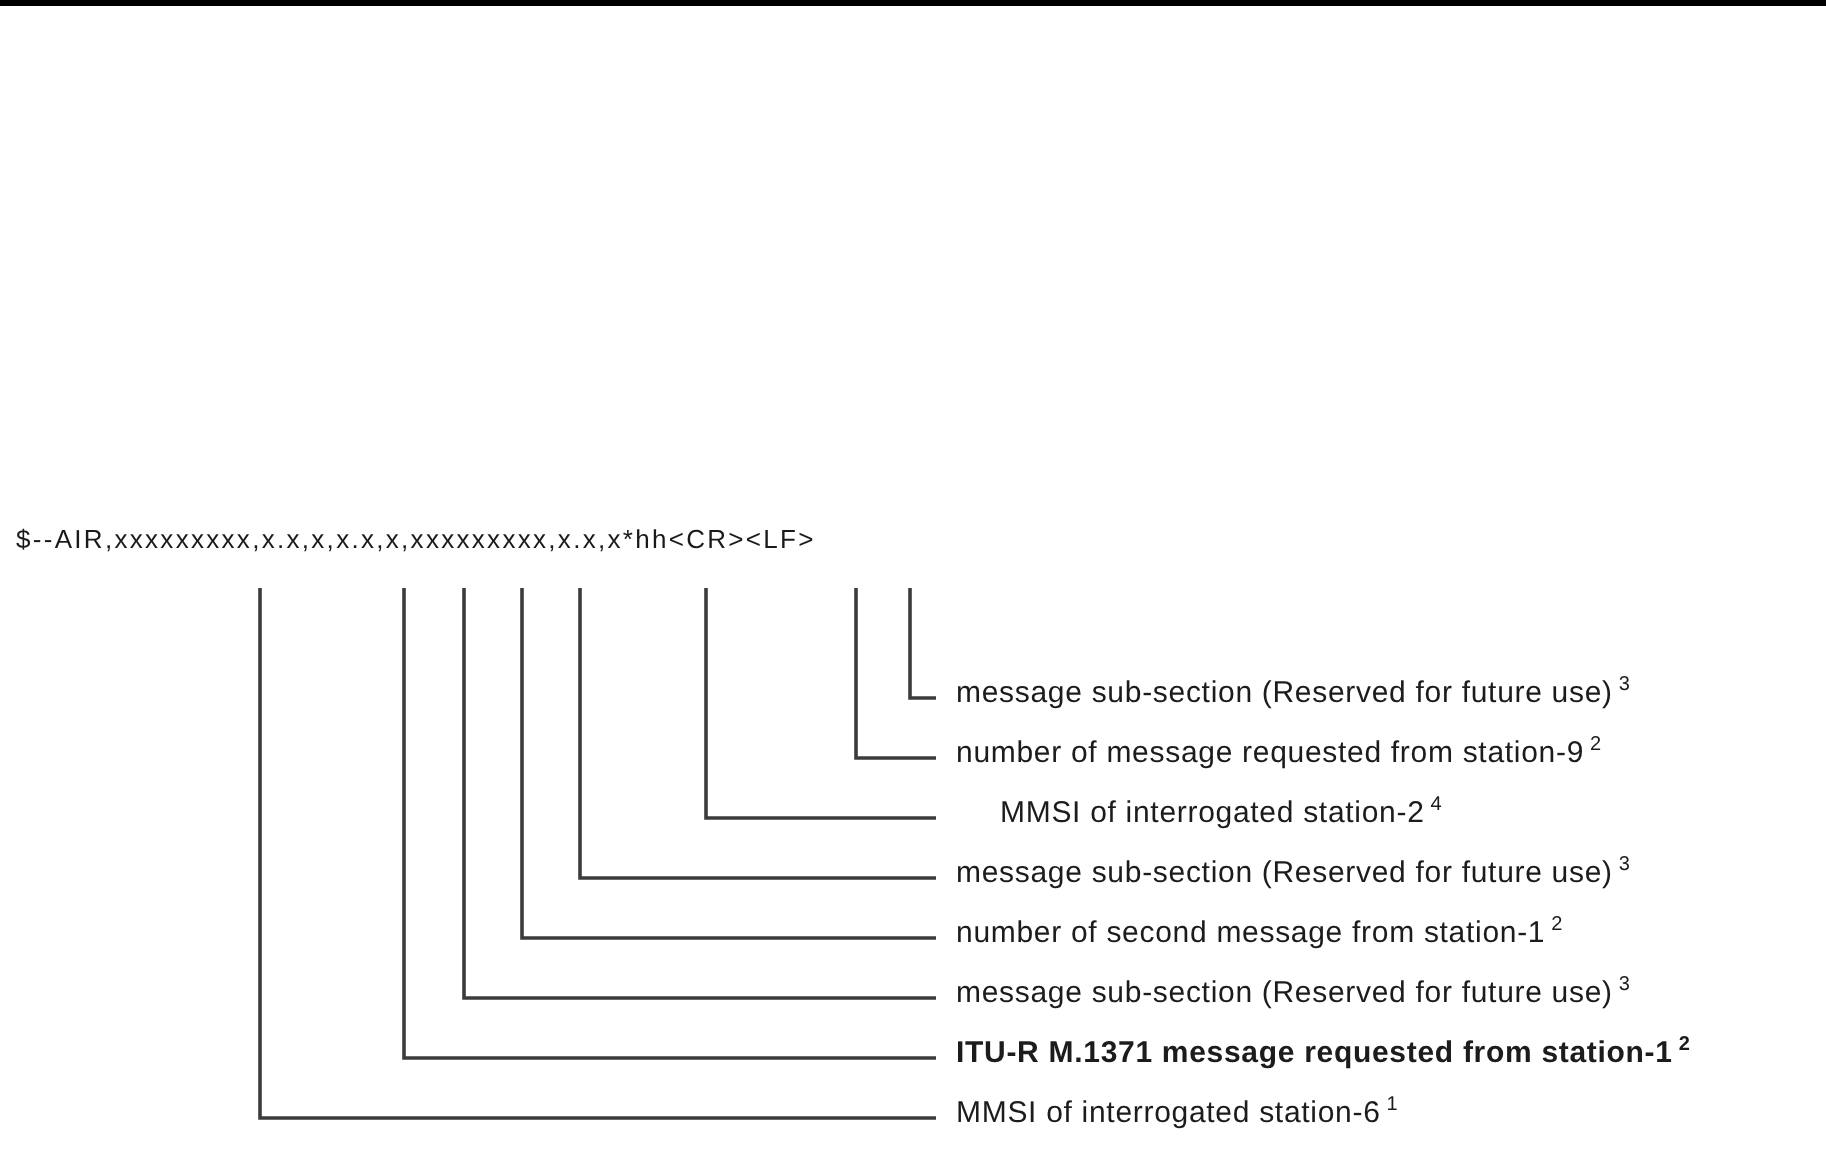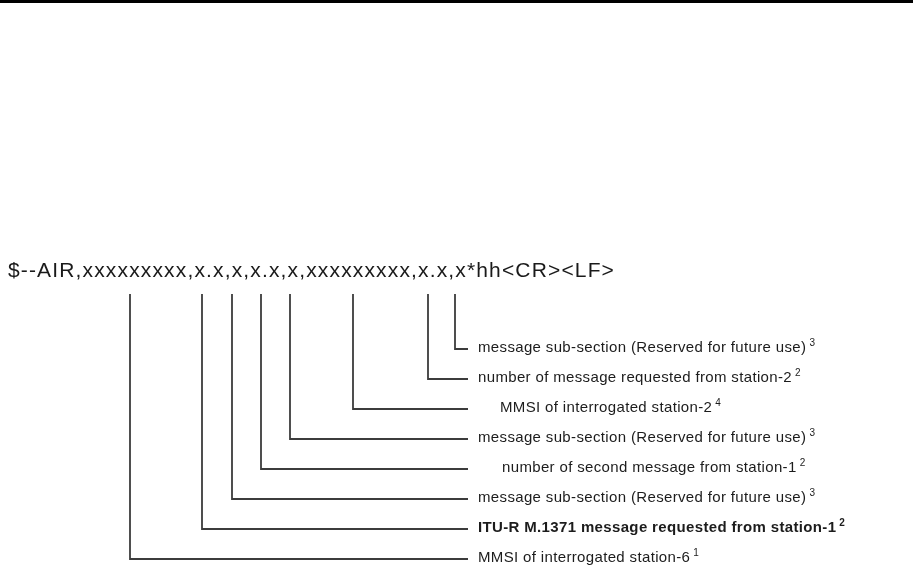--- a/index.html
+++ b/index.html
@@ -20,21 +20,21 @@
     top: 0;
     left: 0;
     width: 913px;
     height: 3px;
     background: #000000;
   }
   .sentence {
     position: absolute;
     left: 8px;
     top: 256px;
-    font-size: 21px;
+    font-size: 13px;
     line-height: 28px;
     letter-spacing: 1.15px;
     color: #1a1a1a;
     white-space: nowrap;
   }
   .connectors {
     position: absolute;
     left: 0;
     top: 0;
     width: 913px;
@@ -79,29 +79,29 @@
       <polyline points="232,294 232,499 468,499" stroke="#3c3c3c"></polyline>
       <polyline points="202,294 202,529 468,529" stroke="#3c3c3c"></polyline>
       <polyline points="130,294 130,559 468,559" stroke="#3c3c3c"></polyline>
     </svg>
 
   <div>
     <div class="field-label" style="top: 346px;">
       <span>message sub-section (Reserved for future use)</span><sup>3</sup>
     </div>
     <div class="field-label" style="top: 376px;">
-      <span>number of message requested from station-2</span><sup>2</sup>
+      <span>number of message requested from station-9</span><sup>2</sup>
     </div>
     <div class="field-label" style="top: 406px; margin-left: 22px;">
       <span>MMSI of interrogated station-2</span><sup>4</sup>
     </div>
     <div class="field-label" style="top: 436px;">
       <span>message sub-section (Reserved for future use)</span><sup>3</sup>
     </div>
-    <div class="field-label" style="top: 466px; margin-left: 24px;">
+    <div class="field-label" style="top: 466px;">
       <span>number of second message from station-1</span><sup>2</sup>
     </div>
     <div class="field-label" style="top: 496px;">
       <span>message sub-section (Reserved for future use)</span><sup>3</sup>
     </div>
     <div class="field-label" style="top: 526px; font-weight: bold;">
       <span>ITU-R M.1371 message requested from station-1</span><sup>2</sup>
     </div>
     <div class="field-label" style="top: 556px;">
       <span>MMSI of interrogated station-6</span><sup>1</sup>

